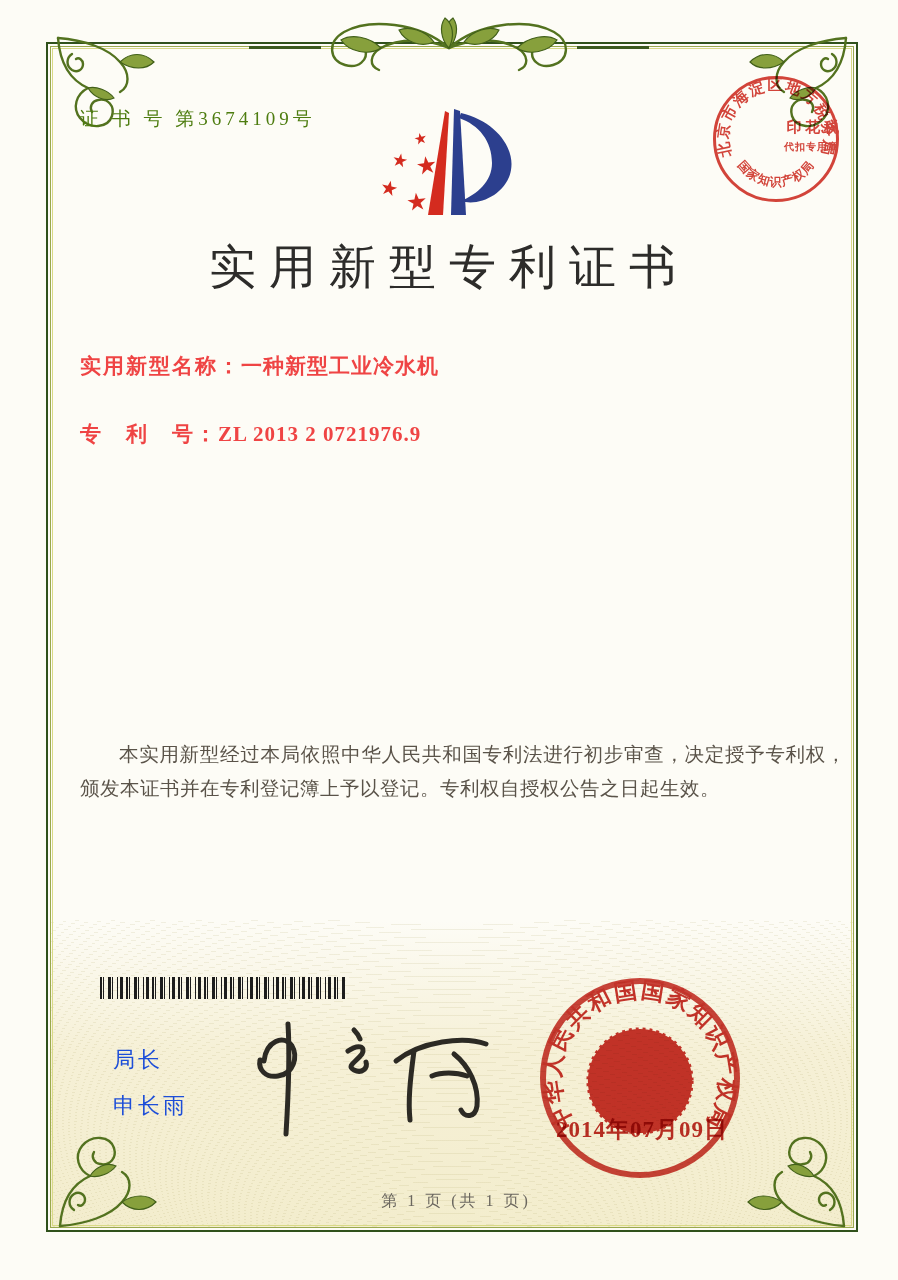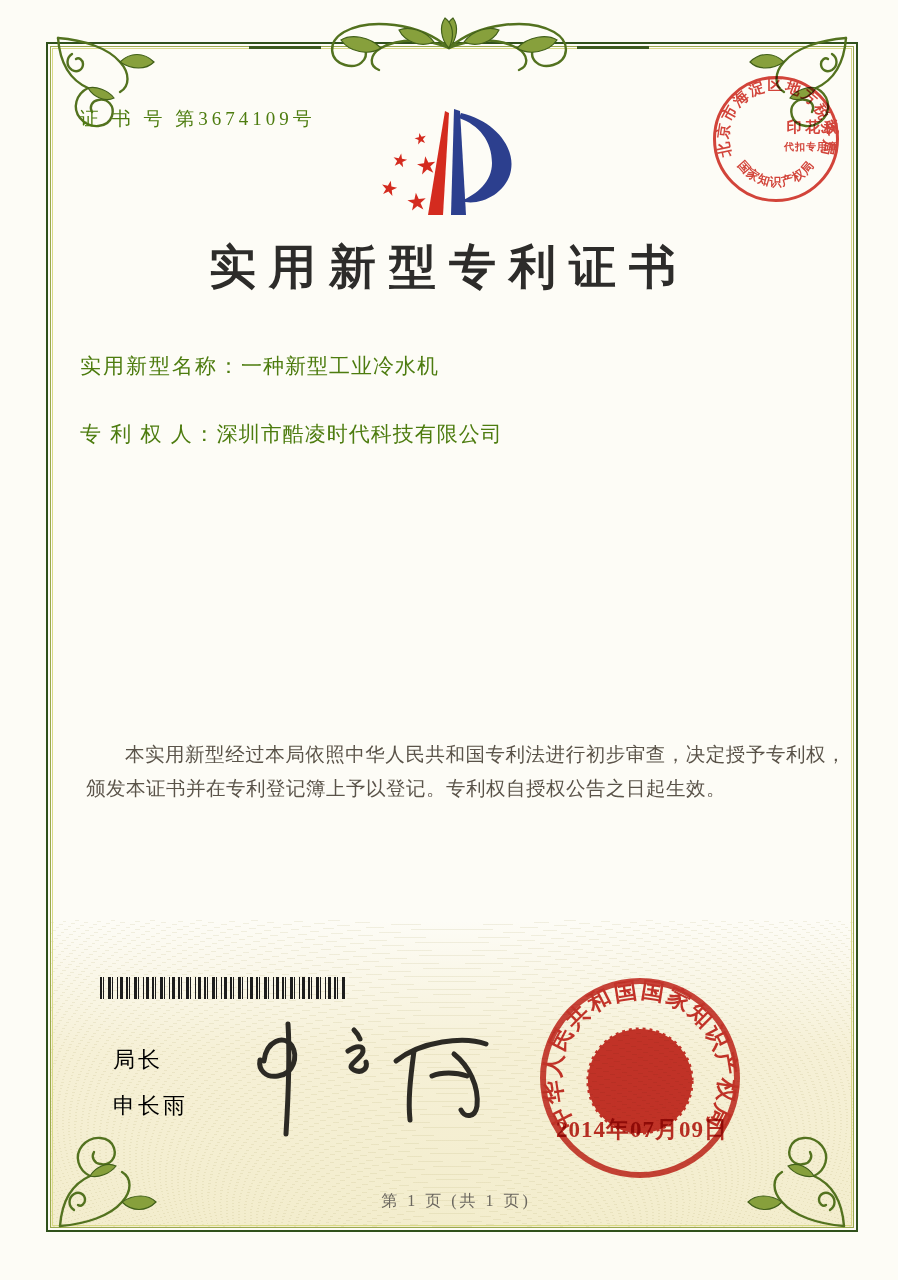--- a/index.html
+++ b/index.html
@@ -30,47 +30,47 @@
   .corner{width:120px;height:120px;}
   .c-tl{left:50px;top:30px;transform:scaleY(-1);}
   .c-tr{right:44px;top:30px;transform:scale(-1,-1);}
   .c-bl{left:52px;bottom:46px;}
   .c-br{right:46px;bottom:46px;transform:scaleX(-1);}
   
   .cert-no{position:absolute;left:80px;top:106px;z-index:3;
     font-size:19px;letter-spacing:4px;color:#4d7c0f;}
   .logo{position:absolute;left:373px;top:101px;z-index:3;}
   .title{position:absolute;left:0;right:0;top:236px;z-index:3;text-align:center;
-    font-size:47px;font-weight:bold;letter-spacing:13px;color:#2d2c2a;}
+    font-size:47px;font-weight:normal;letter-spacing:13px;color:#2d2c2a;}
   
   .tax-stamp{position:absolute;left:713px;top:76px;width:126px;height:126px;z-index:3;
     mix-blend-mode:multiply;}
   .tax-ring{position:absolute;inset:0;border:3px solid #d4453c;border-radius:50%;}
   .tax-stamp svg{position:absolute;inset:0;}
   .tax-stamp text{fill:#d4453c;font-weight:bold;}
   .tax-center{position:absolute;left:0;right:0;top:42px;text-align:right;color:#d4453c;
     font-weight:bold;line-height:19px;font-size:15px;}
   .tax-center .l2{font-size:10px;letter-spacing:1px;}
   
-  .fields{position:absolute;left:80px;top:352px;z-index:3;font-size:21px;color:#4d7c0f;}
+  .fields{position:absolute;left:80px;top:352px;z-index:3;font-size:21px;color:#ef4444;font-weight:bold;}
   .field{margin-bottom:40px;white-space:nowrap;letter-spacing:1px;}
   .field .lab{letter-spacing:2px;}
   
-  .paras{position:absolute;left:86px;right:52px;top:738px;z-index:3;
+  .paras{position:absolute;left:80px;right:52px;top:738px;z-index:3;
     font-size:19.5px;line-height:33.5px;color:#5a5349;text-align:justify;}
   .paras p{margin:0;text-indent:2em;letter-spacing:.5px;}
   
   .barcode{position:absolute;left:100px;top:977px;width:246px;height:22px;z-index:3;
     background-image:
       repeating-linear-gradient(90deg,#1d1d1d 0 2px,rgba(0,0,0,0) 2px 3px,#1d1d1d 3px 4px,
         rgba(0,0,0,0) 4px 8px,#1d1d1d 8px 11px,rgba(0,0,0,0) 11px 12px,#1d1d1d 12px 13px,
         rgba(0,0,0,0) 13px 17px,#1d1d1d 17px 18px,rgba(0,0,0,0) 18px 20px,#1d1d1d 20px 23px,
         rgba(0,0,0,0) 23px 26px);}
   
-  .director{position:absolute;left:113px;top:1037px;z-index:3;font-size:22px;color:#000000;
+  .director{position:absolute;left:113px;top:1037px;z-index:3;font-size:22px;color:#1d4ed8;
     letter-spacing:3px;line-height:46px;font-family:"Liberation Sans","DejaVu Sans",sans-serif;}
   .signature{position:absolute;left:236px;top:1006px;z-index:4;}
   .signature path{stroke:#2c2a24;stroke-width:5;fill:none;stroke-linecap:round;stroke-linejoin:round;}
   
   .seal{position:absolute;left:540px;top:978px;width:200px;height:200px;z-index:3;
     mix-blend-mode:multiply;}
   .seal-ring{position:absolute;inset:0;border:6px solid #c8352e;border-radius:50%;opacity:.92;}
   .seal svg.ringtext{position:absolute;inset:0;}
   .seal text{fill:#c8352e;font-weight:bold;}
   .emblem{position:absolute;left:41px;top:44px;}
@@ -191,21 +191,21 @@
   </div>
 </div>
 
 <div class="title">实用新型专利证书</div>
 
 <div class="fields">
   <div class="field">
     <span class="lab">实用新型名称：</span><span>一种新型工业冷水机</span>
   </div>
   <div class="field">
-    <span class="lab">专 利 权 人：</span><span>深圳市酷凌时代科技有限公司</span>
+    <span class="lab">专　利　号：</span><span>ZL 2013 2 0721976.9</span>
   </div>
 </div>
 
 <div class="paras">
   <p>本实用新型经过本局依照中华人民共和国专利法进行初步审查，决定授予专利权，颁发本证书并在专利登记簿上予以登记。专利权自授权公告之日起生效。</p>
 </div>
 
 <div class="barcode"></div>
 
 <div class="director">

